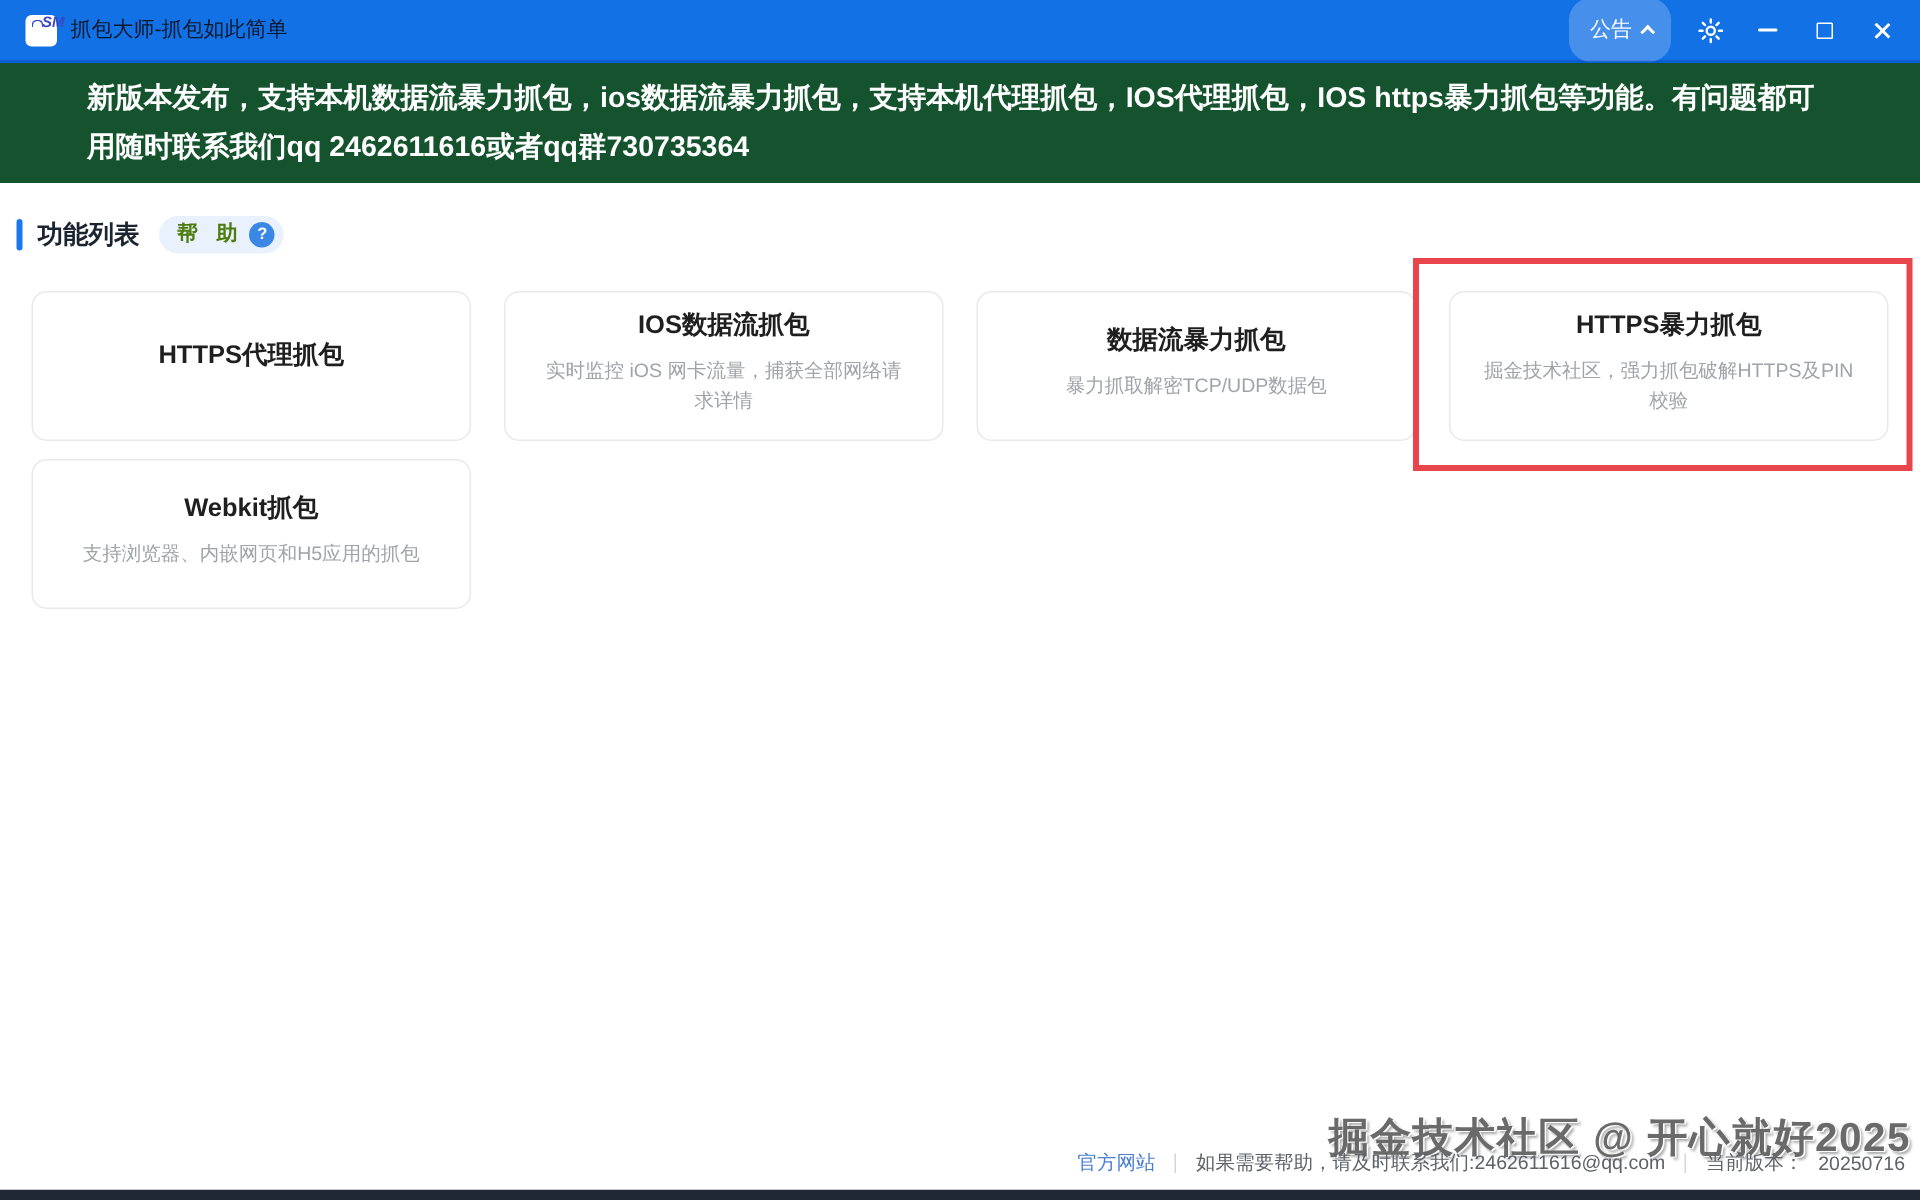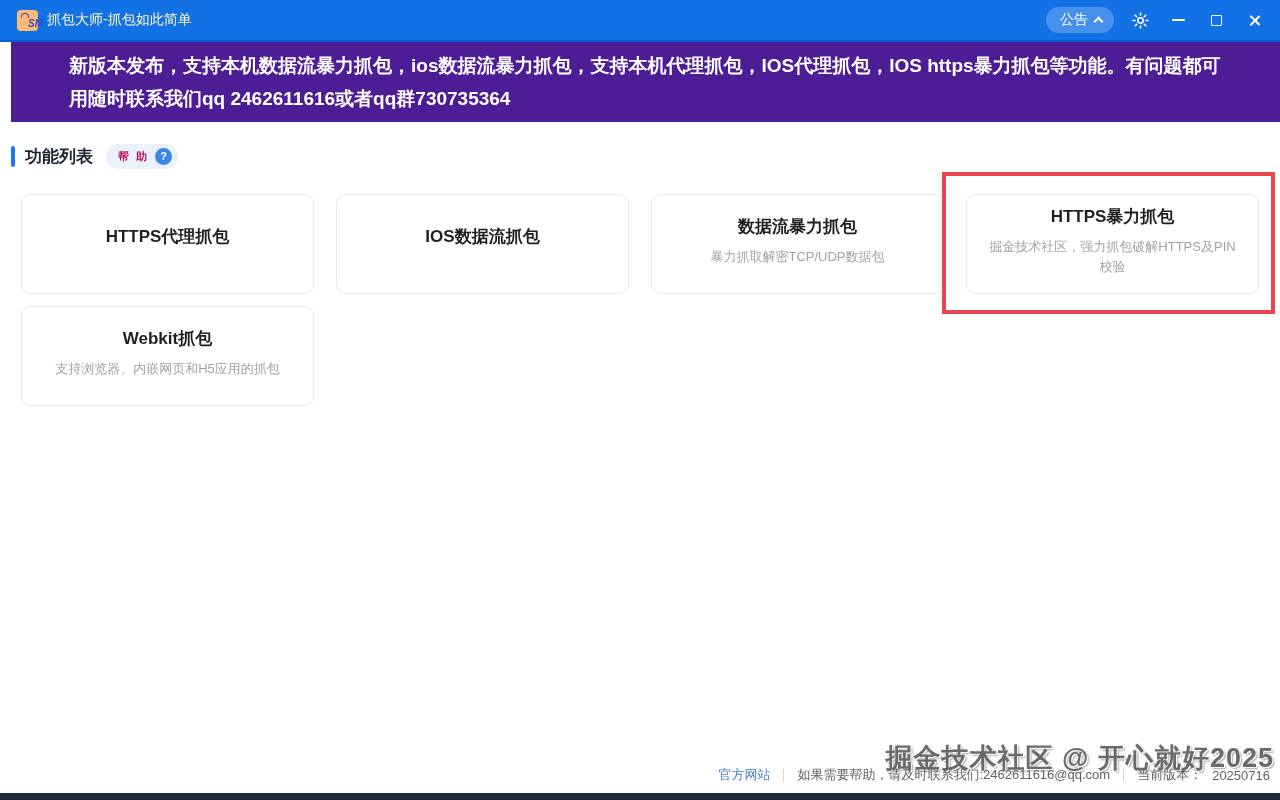--- a/index.html
+++ b/index.html
@@ -12,38 +12,38 @@
 
   
   .titlebar {
     height:42px; background:#1371e6; flex:0 0 42px;
     display:flex; align-items:center; justify-content:space-between;
     padding:0 14px 0 17px;
     border-bottom:2px solid #0a5ed2;
   }
   .titlebar-left { display:flex; align-items:center; gap:9px; }
   .app-logo {
-    width:21px; height:21px; background:#fdba74; border-radius:4px;
-    display:flex; align-items:flex-end; justify-content:center;
+    width:21px; height:21px; background:#ffffff; border-radius:4px;
+    display:flex; align-items:flex-start; justify-content:center;
     position:relative; padding-bottom:2px;padding-left:16px;
   }
   .app-logo .logo-text {
     font-size:10px; font-weight:bold; font-style:italic; color:#3a48c8; letter-spacing:0;
     line-height:11px;
   }
   .logo-signal {
     position:absolute; top:3px; left:4px; width:8px; height:5px;
     border:1.5px solid #3a48c8; border-bottom:none; border-radius:8px 8px 0 0;
   }
-  .app-title { color:#fef9c3; font-size:14px; }
+  .app-title { color:#0f172a; font-size:14px; }
 
   .titlebar-right { display:flex; align-items:center; gap:14px; }
   .pill {
     background:rgba(255,255,255,0.22); border:none; border-radius:14px;
-    height:26px; display:flex; align-items:center; color:#fff; cursor:pointer;
+    height:42px; display:flex; align-items:center; color:#fff; cursor:pointer;
   }
   .pill.announce { padding:0 12px 0 14px; font-size:14px; gap:7px; }
   .chevron-up {
     width:7px; height:7px; border-left:2px solid #fff; border-top:2px solid #fff;
     transform:rotate(45deg); margin-top:3px;
   }
   .pill.account { padding:0 12px 0 10px; gap:2px; min-width:178px; justify-content:flex-end; }
   .blur-blob {
     width:118px; height:13px; border-radius:7px; margin-right:3px;
     background:linear-gradient(90deg, rgba(255,255,255,.85), rgba(255,255,255,.35) 30%, rgba(255,255,255,.75) 55%, rgba(255,255,255,.4) 80%, rgba(255,255,255,.7));
@@ -59,38 +59,38 @@
   .max-glyph { width:11px; height:11px; border:1.7px solid #fff; border-radius:1px; }
   .close-glyph { position:relative; width:13px; height:13px; }
   .close-glyph::before,.close-glyph::after {
     content:""; position:absolute; left:6px; top:0; width:1.8px; height:13px; background:#fff;
   }
   .close-glyph::before { transform:rotate(45deg); }
   .close-glyph::after { transform:rotate(-45deg); }
 
   
   .banner {
-    flex:0 0 80px; background:#4c1d95; color:#fff;
+    flex:0 0 80px; background:#14532d; color:#fff;
     font-size:19px; font-weight:600; line-height:33px;
-    padding:0 58px; display:flex; align-items:center;margin-left:11px;
+    padding:0 58px; display:flex; align-items:center;
   }
 
   
   .content { flex:1 1 auto; background:#fff; position:relative; }
 
   .section-header {
     display:flex; align-items:center; margin:21px 0 0 11px; height:26px;
   }
   .accent-bar { width:4px; height:21px; background:#1a79f2; border-radius:2px; }
   .section-title { font-size:17px; font-weight:bold; color:#1b2430; margin-left:10px; }
   .help-pill {
     display:flex; align-items:center; margin-left:13px; cursor:pointer;
     background:#e9f1fc; border-radius:14px; height:25px; padding:0 6px 0 12px; gap:6px;
   }
-  .help-label { color:#be185d; font-size:11px; font-weight:bold; letter-spacing:2px; }
+  .help-label { color:#4d7c0f; font-size:14px; font-weight:bold; letter-spacing:2px;font-family:Liberation Mono, monospace; }
   .help-circle {
     width:17px; height:17px; background:#3a87e6; border-radius:50%;
     color:#fff; font-size:11px; font-weight:bold;
     display:flex; align-items:center; justify-content:center;
   }
 
   .cards {
     display:grid; grid-template-columns:repeat(4,1fr);
     column-gap:22px; row-gap:12px; padding:0 21px; margin-top:25px;
   }
@@ -179,20 +179,21 @@
 
       <div class="card-cell">
         <div class="card">
           <div class="card-title">HTTPS代理抓包</div>
         </div>
       </div>
 
       <div class="card-cell">
         <div class="card">
           <div class="card-title">IOS数据流抓包</div>
+          <div class="card-desc">实时监控 iOS 网卡流量，捕获全部网络请求详情</div>
         </div>
       </div>
 
       <div class="card-cell">
         <div class="card">
           <div class="card-title">数据流暴力抓包</div>
           <div class="card-desc">暴力抓取解密TCP/UDP数据包</div>
         </div>
       </div>
 

